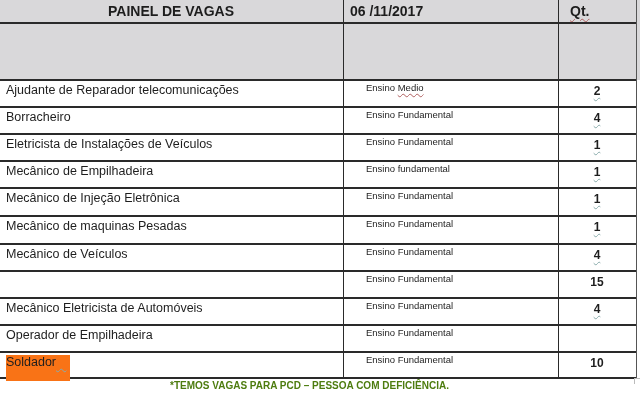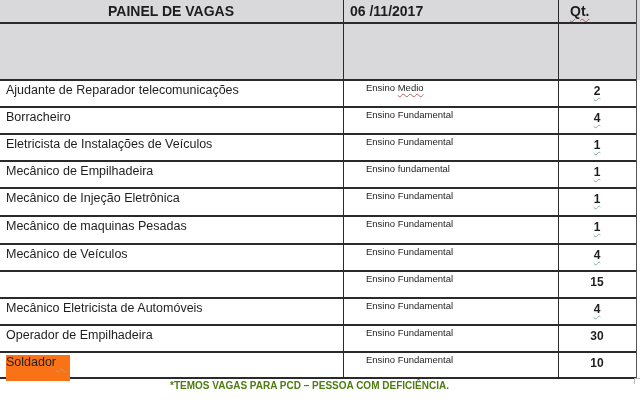--- a/index.html
+++ b/index.html
@@ -103,21 +103,20 @@
   <span class="cell-qt">15</span>
 </div>
 <div class="row" style="top:298px;">
   <span class="cell-name">Mecânico Eletricista de Automóveis</span>
   <span class="cell-edu">Ensino Fundamental</span>
   <span class="cell-qt squiggle-blue">4</span>
 </div>
 <div class="row" style="top:325px;padding-left:40px;">
   <span class="cell-name">Operador de Empilhadeira</span>
   <span class="cell-edu">Ensino Fundamental</span>
-  <span class="cell-qt">30</span>
 </div>
 <div class="row" style="top:352px;">
   <span class="cell-name selected"><span>Soldador</span><span class="squiggle-blue">&nbsp;&nbsp;&nbsp;</span></span>
   <span class="cell-edu">Ensino Fundamental</span>
   <span class="cell-qt">10</span>
 </div>
 
 <div class="corner-mark"></div>
 
 <div class="footer">*TEMOS VAGAS PARA PCD – PESSOA COM DEFICIÊNCIA.</div>

